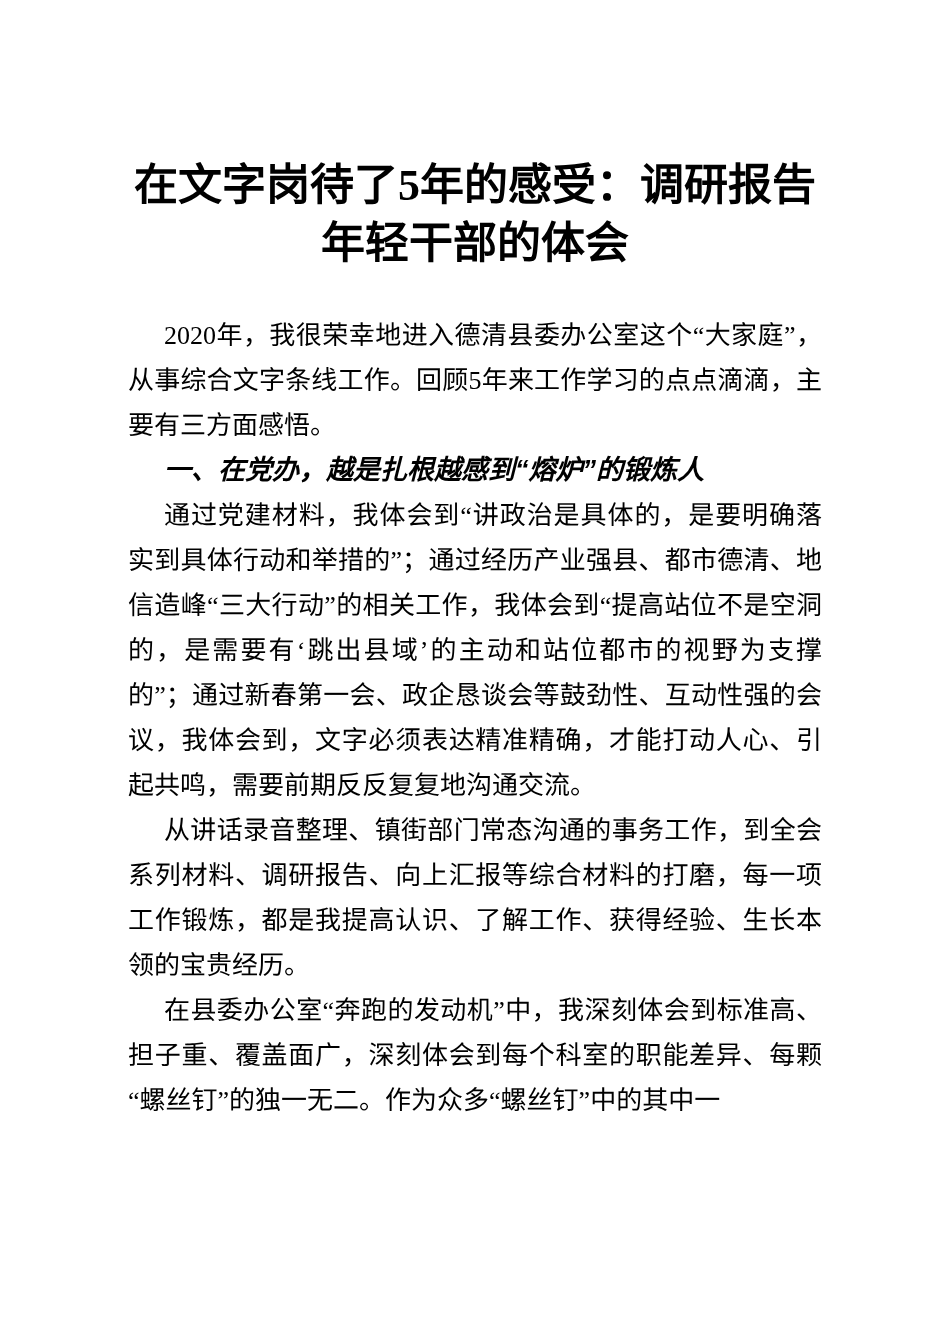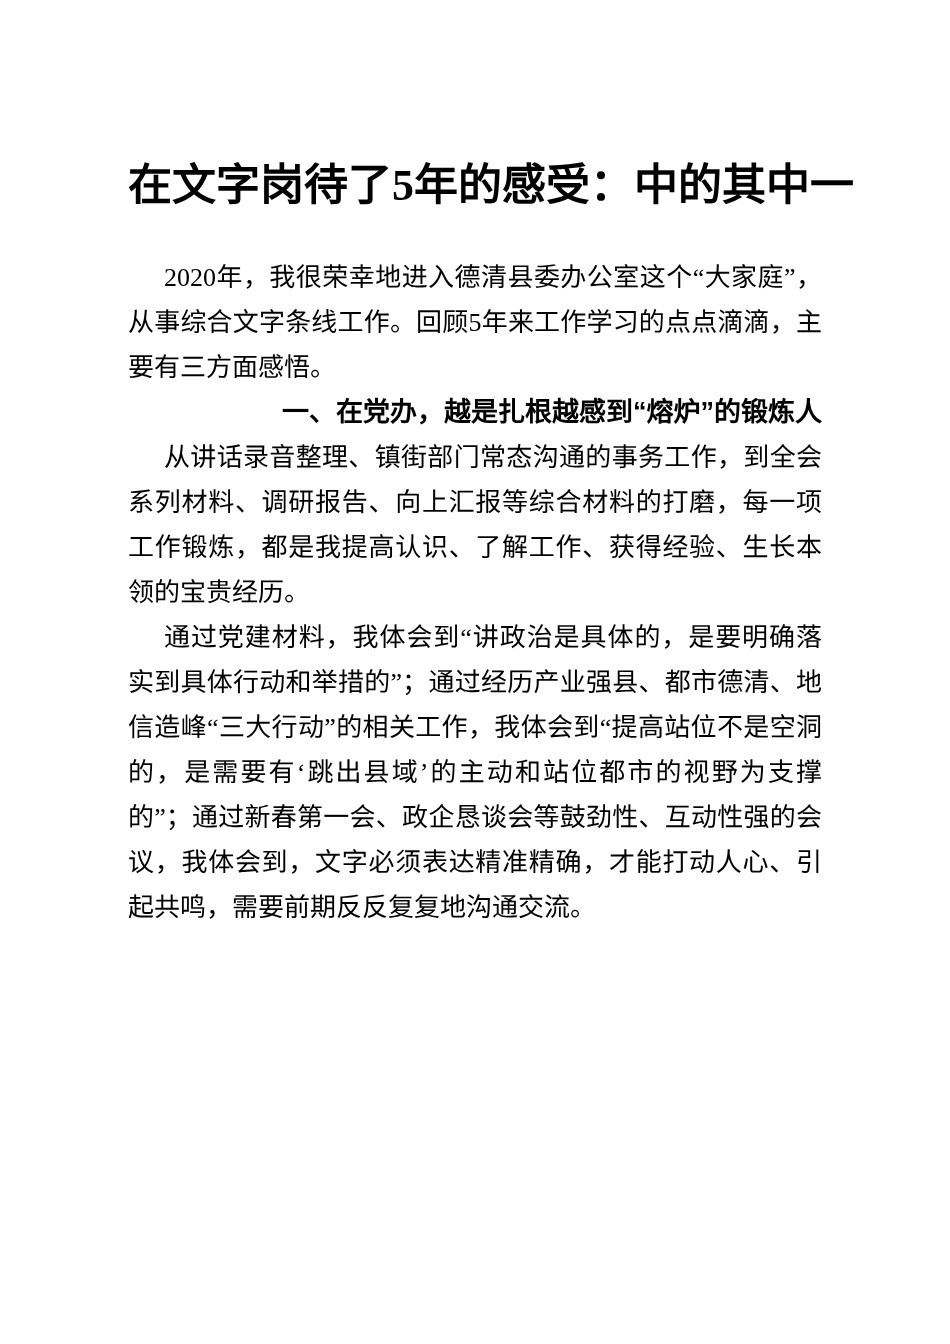--- a/index.html
+++ b/index.html
@@ -46,40 +46,43 @@
     text-indent: 36px;
   }
   .heading {
     margin: 0;
     font-family: "Liberation Sans", "DejaVu Sans", sans-serif;
     font-weight: bold;
     font-size: 27px;
     line-height: 45px;
     color: #000000;
     text-indent: 36px;
-    text-align: right;
+    text-align: left;
     white-space: nowrap;
+    font-style: italic;
   }
 </style>
 </head>
 <body>
 
 <div class="page">
 
   <h1 class="doc-title">
-    <span class="title-line">在文字岗待了5年的感受：中的其中一</span>
+    <span class="title-line">在文字岗待了5年的感受：调研报告</span>
+    <span class="title-line">年轻干部的体会</span>
   </h1>
 
   <div class="content">
 
     <p class="para">2020年，我很荣幸地进入德清县委办公室这个“大家庭”，从事综合文字条线工作。回顾5年来工作学习的点点滴滴，主要有三方面感悟。</p>
 
     <h2 class="heading">一、在党办，越是扎根越感到“熔炉”的锻炼人</h2>
 
+    <p class="para">通过党建材料，我体会到“讲政治是具体的，是要明确落实到具体行动和举措的”；通过经历产业强县、都市德清、地信造峰“三大行动”的相关工作，我体会到“提高站位不是空洞的，是需要有‘跳出县域’的主动和站位都市的视野为支撑的”；通过新春第一会、政企恳谈会等鼓劲性、互动性强的会议，我体会到，文字必须表达精准精确，才能打动人心、引起共鸣，需要前期反反复复地沟通交流。</p>
+
     <p class="para">从讲话录音整理、镇街部门常态沟通的事务工作，到全会系列材料、调研报告、向上汇报等综合材料的打磨，每一项工作锻炼，都是我提高认识、了解工作、获得经验、生长本领的宝贵经历。</p>
 
-    <p class="para">通过党建材料，我体会到“讲政治是具体的，是要明确落实到具体行动和举措的”；通过经历产业强县、都市德清、地信造峰“三大行动”的相关工作，我体会到“提高站位不是空洞的，是需要有‘跳出县域’的主动和站位都市的视野为支撑的”；通过新春第一会、政企恳谈会等鼓劲性、互动性强的会议，我体会到，文字必须表达精准精确，才能打动人心、引起共鸣，需要前期反反复复地沟通交流。</p>
 
-
+    <p class="para">在县委办公室“奔跑的发动机”中，我深刻体会到标准高、担子重、覆盖面广，深刻体会到每个科室的职能差异、每颗“螺丝钉”的独一无二。作为众多“螺丝钉”中的其中一</p>
 
   </div>
 
 </div>
 
 </body></html>

